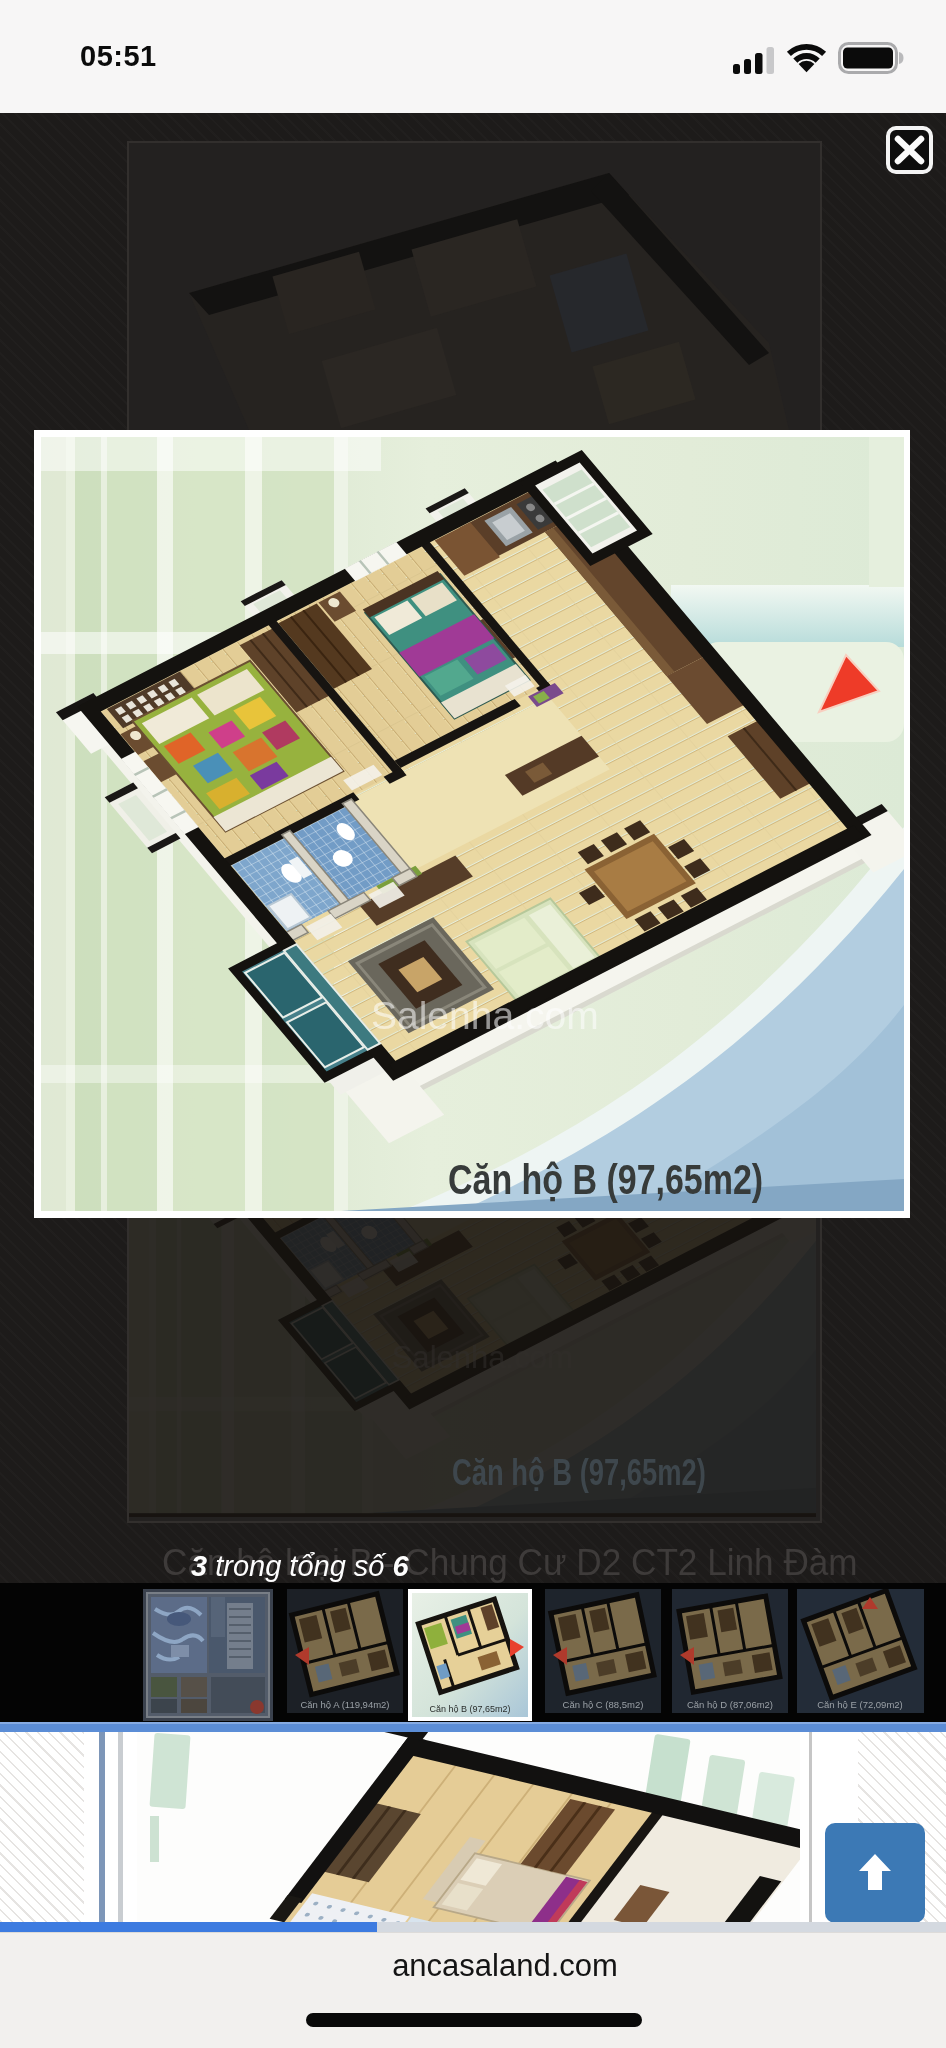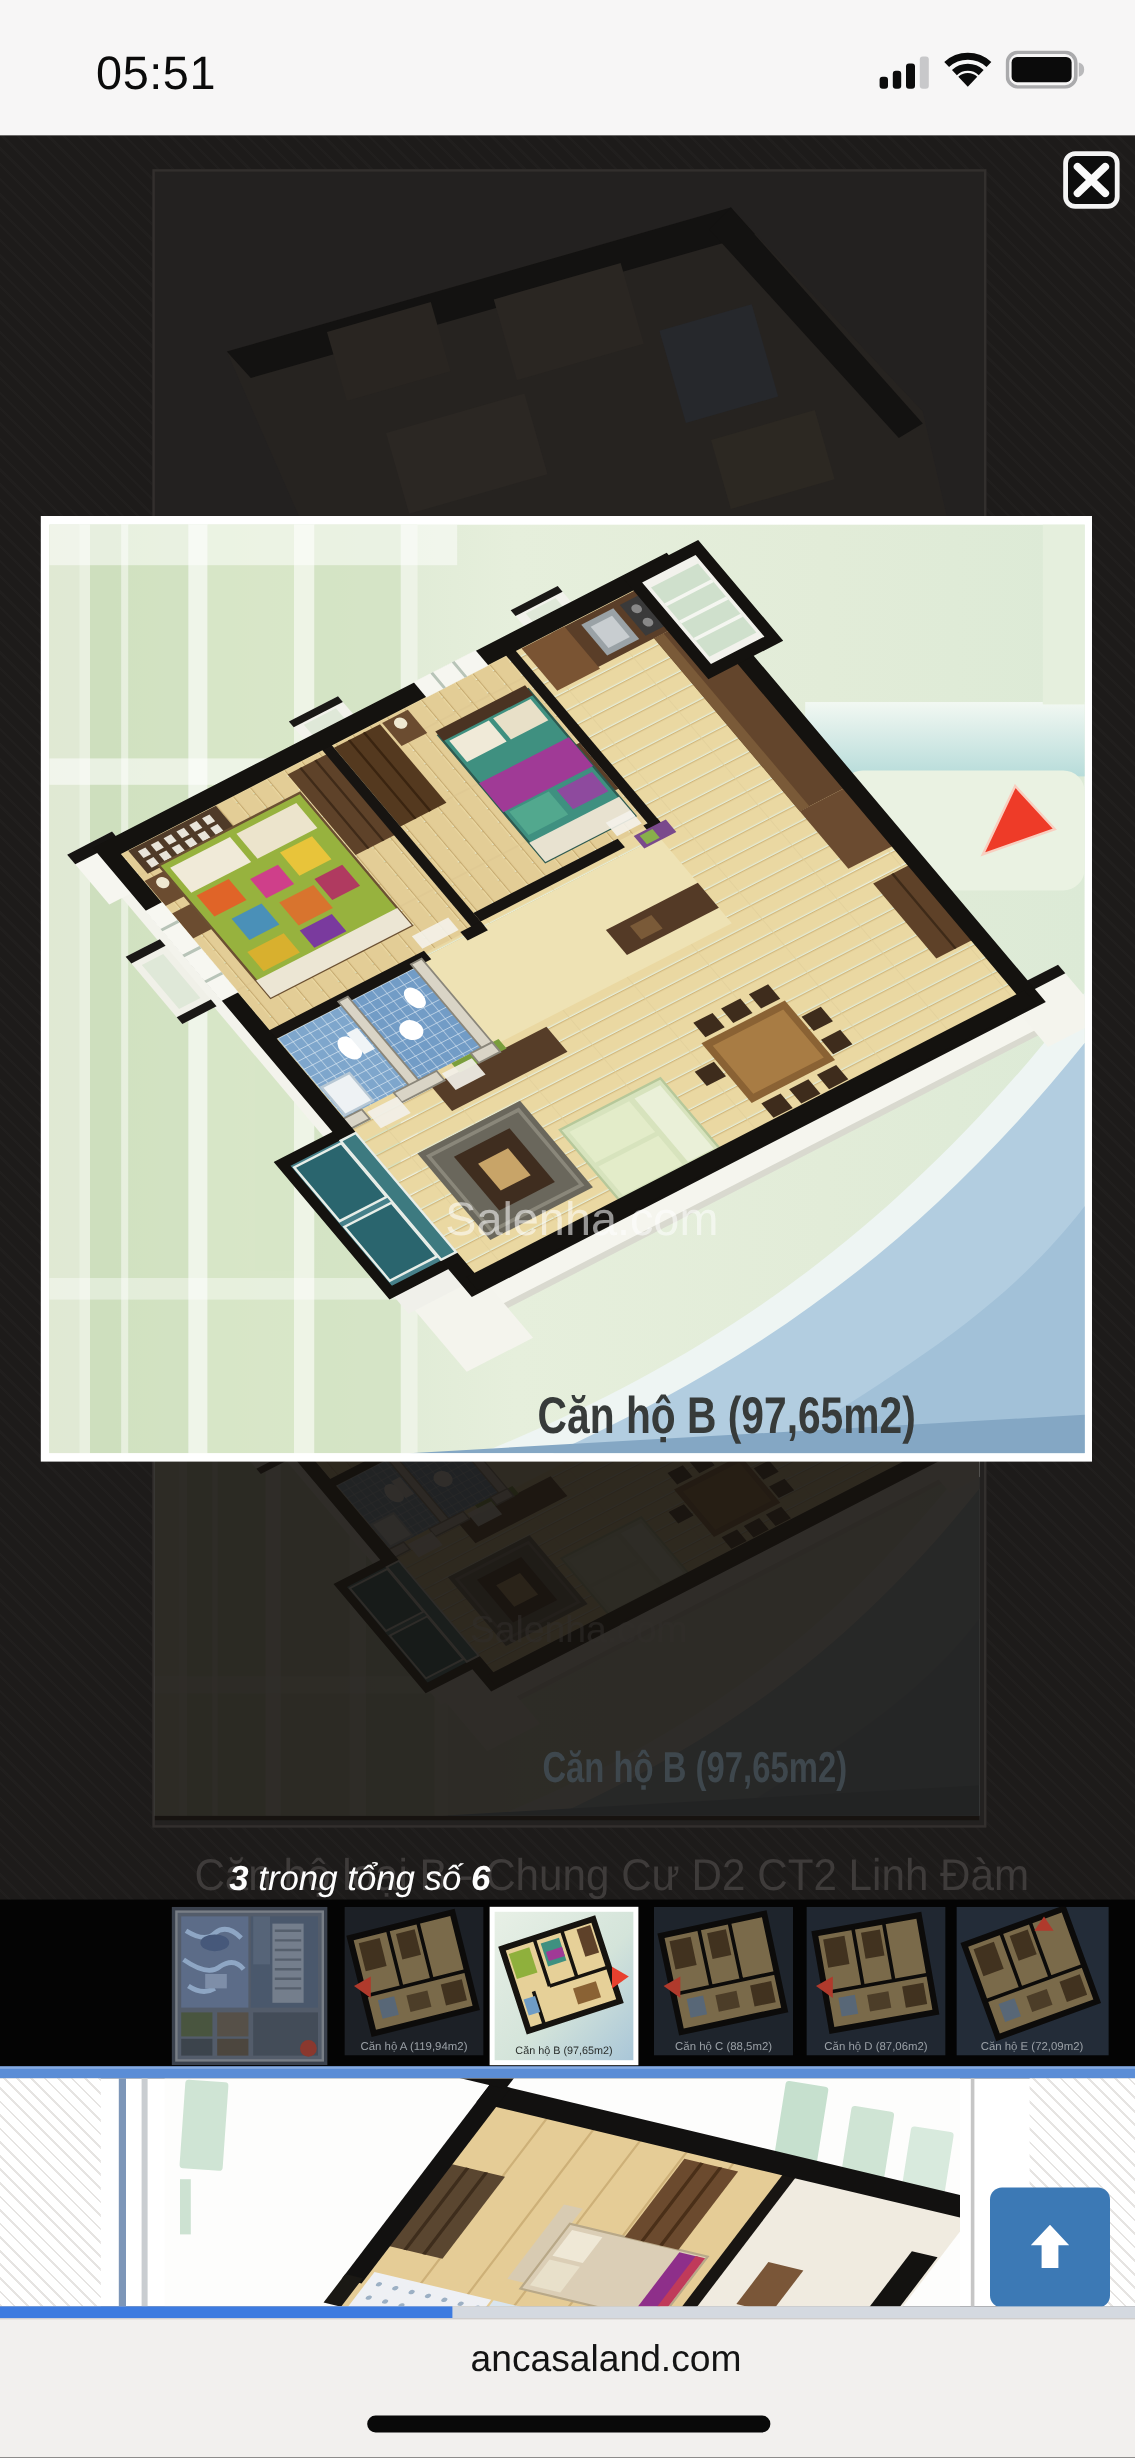--- a/index.html
+++ b/index.html
@@ -6,21 +6,21 @@
   body{width:946px;height:2048px;font-family:"Liberation Sans",sans-serif;}
   .page{position:relative;width:946px;height:2048px;overflow:hidden;background:#1c1a19;}
   .abs{position:absolute;}
 </style>
 </head>
 <body>
 <div class="page">
 
   <div class="abs" style="left:0;top:0;width:946px;height:113px;background:#f7f6f6;"></div>
 
-  <div class="abs" style="left:80px;top:40px;font-size:39px;font-weight:400;color:#0b0b0b;letter-spacing:0.5px;">05:51</div>
+  <div class="abs" style="left:80px;top:40px;font-size:29px;font-weight:700;color:#0b0b0b;letter-spacing:0.5px;">05:51</div>
 
   <svg class="abs" style="left:731px;top:42px;" width="48" height="34" viewBox="0 0 48 34">
     <rect x="2" y="22" width="7" height="10" rx="2.5" fill="#0b0b0b"></rect>
     <rect x="13" y="17" width="7" height="15" rx="2.5" fill="#0b0b0b"></rect>
     <rect x="24" y="11" width="7.5" height="21" rx="2.5" fill="#0b0b0b"></rect>
     <rect x="35.5" y="5" width="7.5" height="27" rx="2.5" fill="#c8c8ca"></rect>
   </svg>
 
   <svg class="abs" style="left:786px;top:43px;" width="41" height="31" viewBox="0 0 41 31">
     <path d="M20.5 29.2 L12.6 20.9 A11.6 11.6 0 0 1 28.4 20.9 Z" fill="#0b0b0b"></path>

